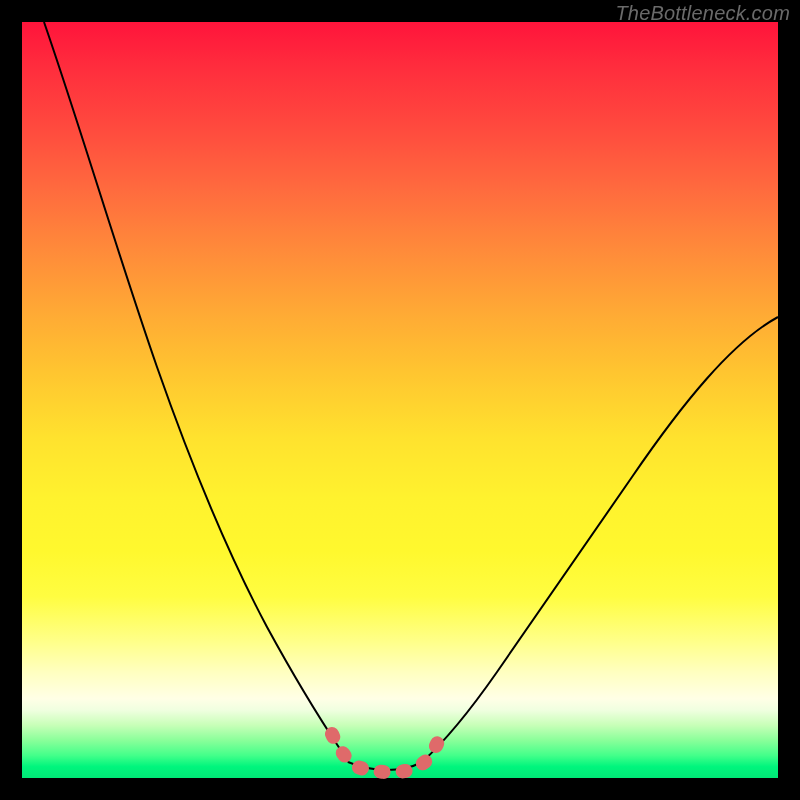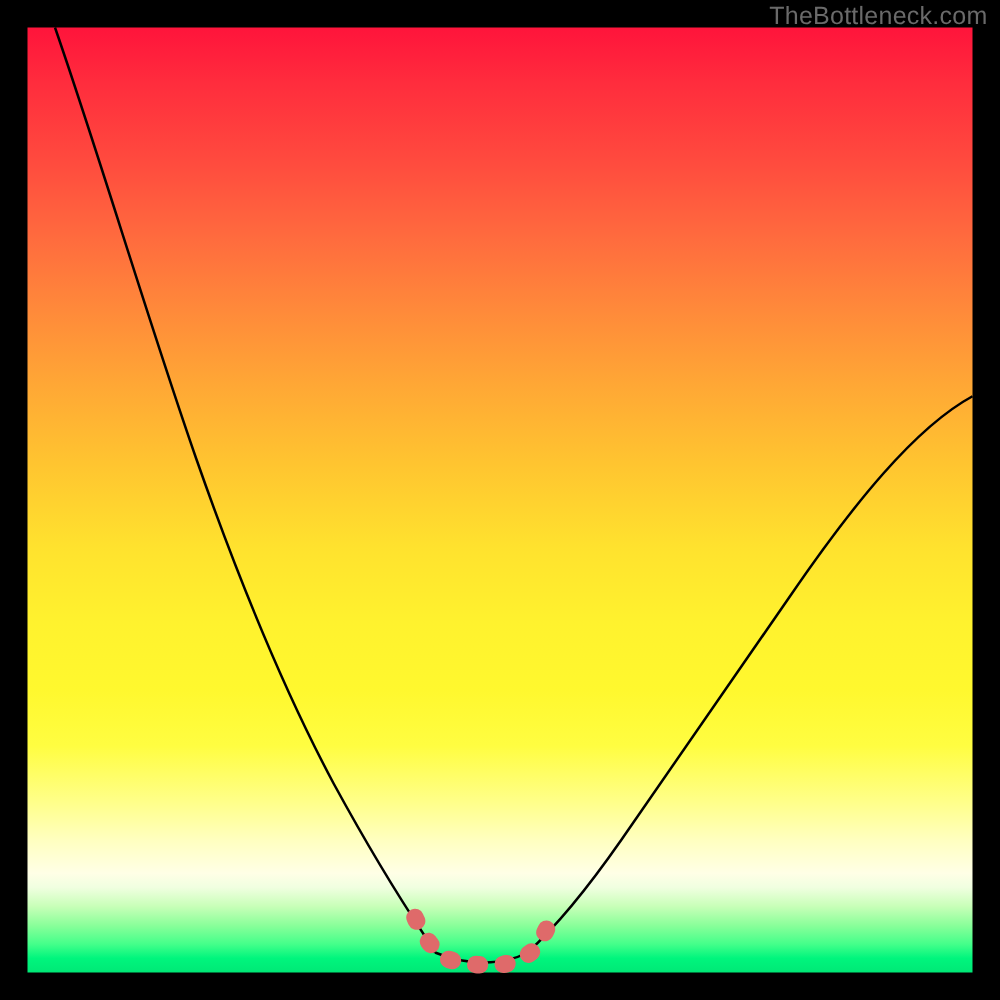--- a/index.html
+++ b/index.html
@@ -11,20 +11,21 @@
     overflow: hidden;
     font-family: Arial, Helvetica, sans-serif;
   }
   .frame {
     position: absolute;
     left: 0;
     top: 0;
     width: 800px;
     height: 768px;
     background: #000;
+    font-style: italic;
   }
   .plot-area {
     position: absolute;
     left: 22px;
     top: 22px;
     width: 756px;
     height: 756px;
     
     background:
       linear-gradient(

